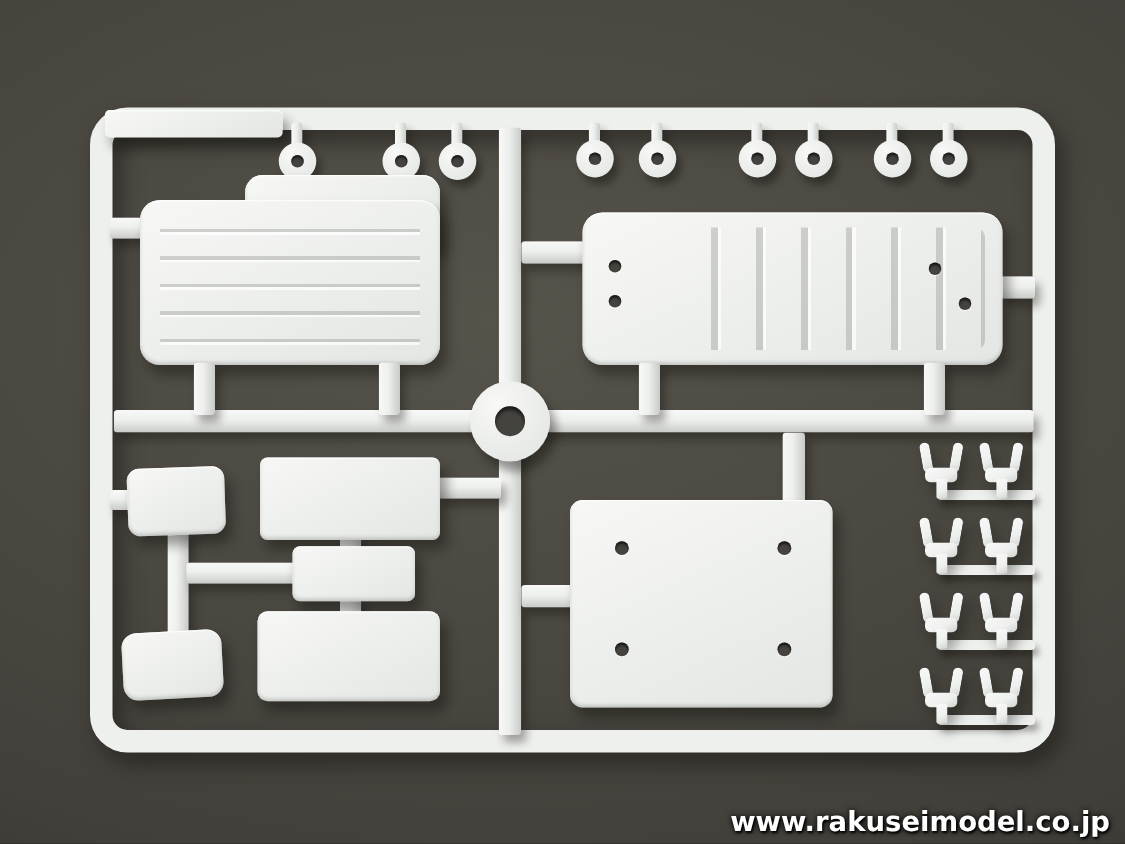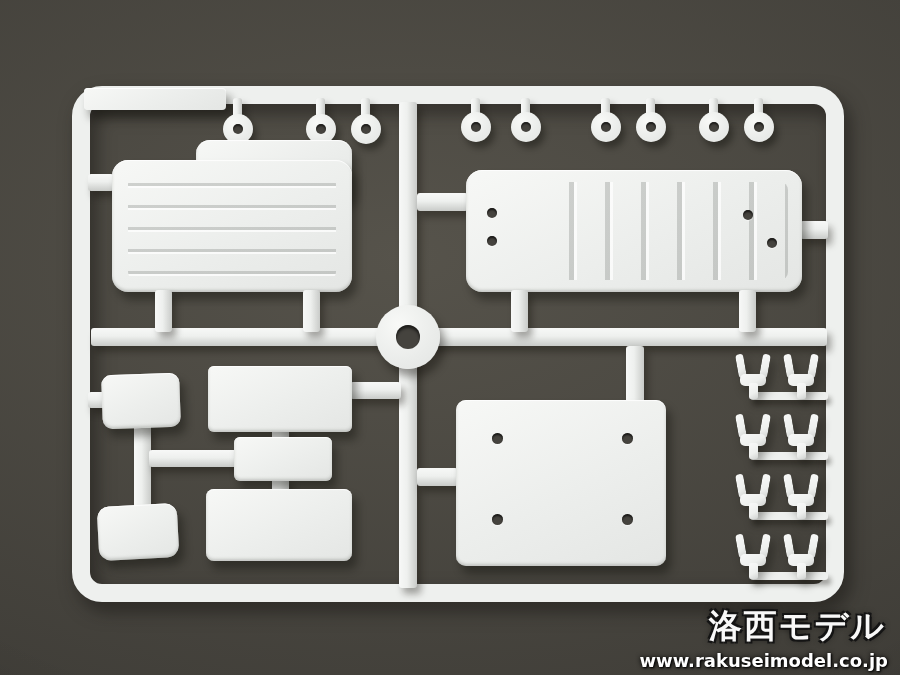--- a/index.html
+++ b/index.html
@@ -73,21 +73,21 @@
   .fork .fb { left:4px;  top:20px; width:26px; height:12px; border-radius:5px; }
   .fork .fs { left:13px; top:29px; width:9px;  height:16px; border-radius:2px; }
   .forkbar { position:absolute; height:8px; background:var(--plastic,#eef0ee); border-radius:3px; box-shadow: 3px 5px 5px rgba(16,14,10,.35); }
   
   .wm-brand {
     position:absolute; right:14px; bottom:26px; font-size:33px; font-weight:bold; letter-spacing:2px;
     color:#f8f8f8;
     text-shadow: 2px 2px 0 #141414, -2px 2px 0 #141414, 2px -2px 0 #141414, -2px -2px 0 #141414, 0 0 7px rgba(0,0,0,.85);
   }
   .wm-url {
-    position:absolute; right:12px; bottom:4px; font-size:18px; font-weight:bold;
+    position:absolute; right:12px; bottom:4px; font-size:22px; font-weight:bold;
     color:#ffffff; text-shadow: 1px 1px 2px #000, 0 0 5px #000;
   }
   .vignette { position:absolute; inset:0; pointer-events:none;
     background: radial-gradient(140% 115% at 50% 45%, rgba(0,0,0,0) 55%, rgba(0,0,0,.30) 100%); }
 </style>
 </head>
 <body>
 
 <div class="scene">
 
@@ -210,15 +210,14 @@
   </div>
   <div class="fork" style="left:784px; top:534px;">
     <div class="pl"></div>
       <div class="pr"></div>
     <div class="fb"></div>
       <div class="fs"></div>
   </div>
 
   <div class="vignette"></div>
 
-  <div class="wm-brand">洛西モデル</div>
   <div class="wm-url">www.rakuseimodel.co.jp</div>
 </div>
 
 </body></html>

